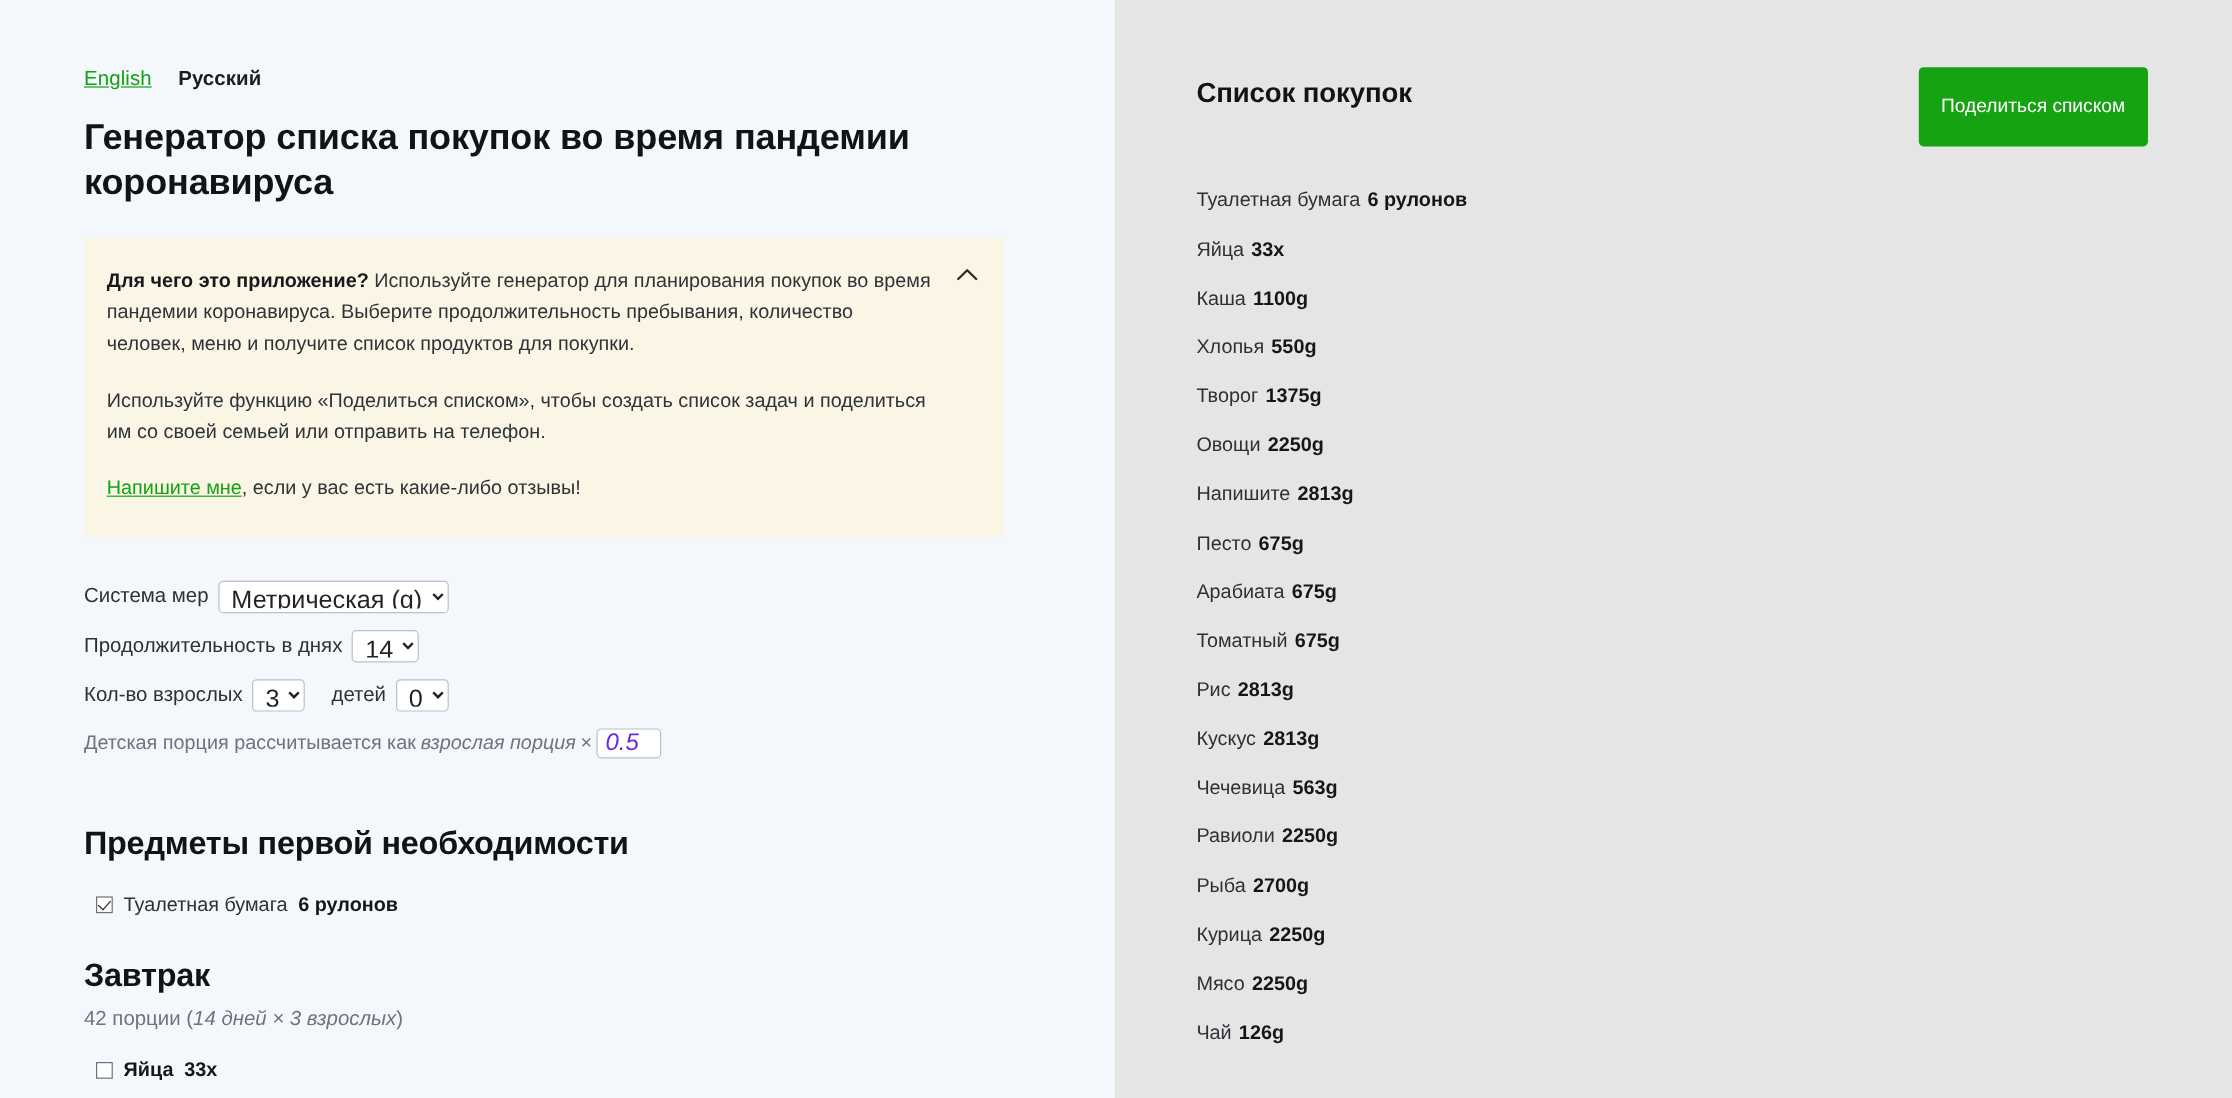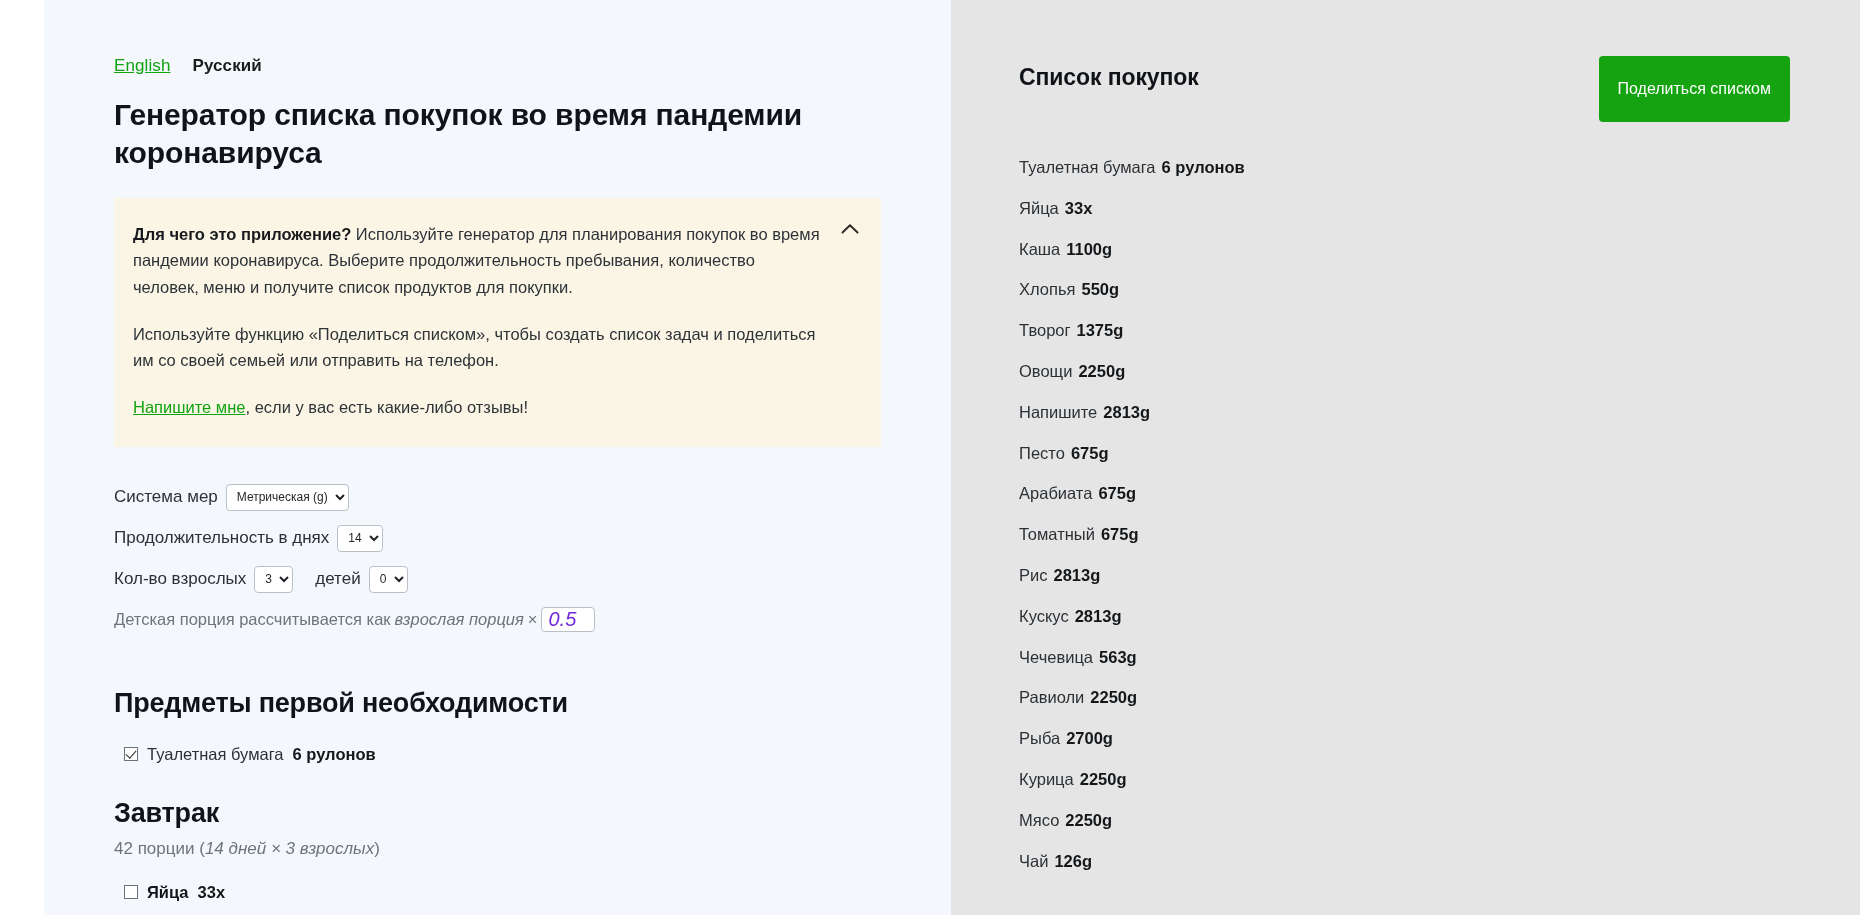--- a/index.html
+++ b/index.html
@@ -16,21 +16,20 @@
     width: 1860px;
     height: 915px;
   }
   
   #left-panel {
     width: 929px;
     height: 915px;
     background: #f4f8fc;
     position: relative;
     overflow: hidden;
-    margin-left: 44px;
   }
   #left-inner {
     padding: 56px 0 0 70px;
     width: 860px;
   }
   
   .lang-row {
     display: flex;
     align-items: baseline;
     gap: 22px;
@@ -100,21 +99,21 @@
     display: flex;
     align-items: center;
     gap: 8px;
     margin-bottom: 14px;
     font-size: 17px;
     color: #2c3136;
   }
   .form-row .lbl { font-size: 17px; color: #2c3136; }
   select.ui-select {
     font-family: "Liberation Sans", sans-serif;
-    font-size: 12px;
+    font-size: 21px;
     color: #1f2327;
     background: #ffffff;
     border: 1px solid #b9c0c8;
     border-radius: 4px;
     padding: 3px 4px 3px 6px;
     height: 27px;
     cursor: pointer;
   }
   .hint-row {
     display: flex;

